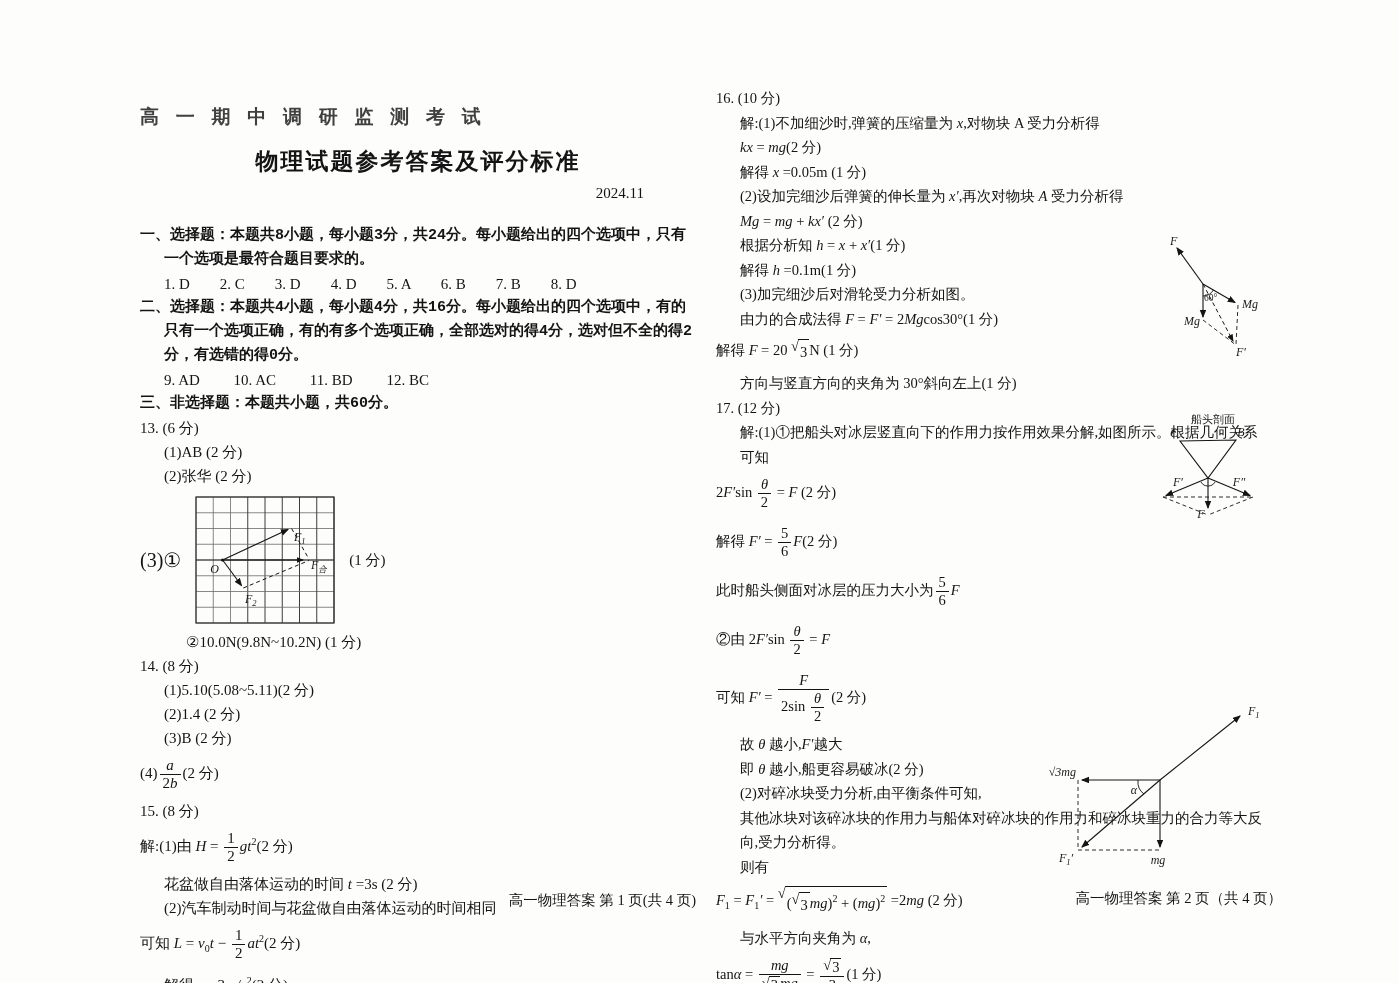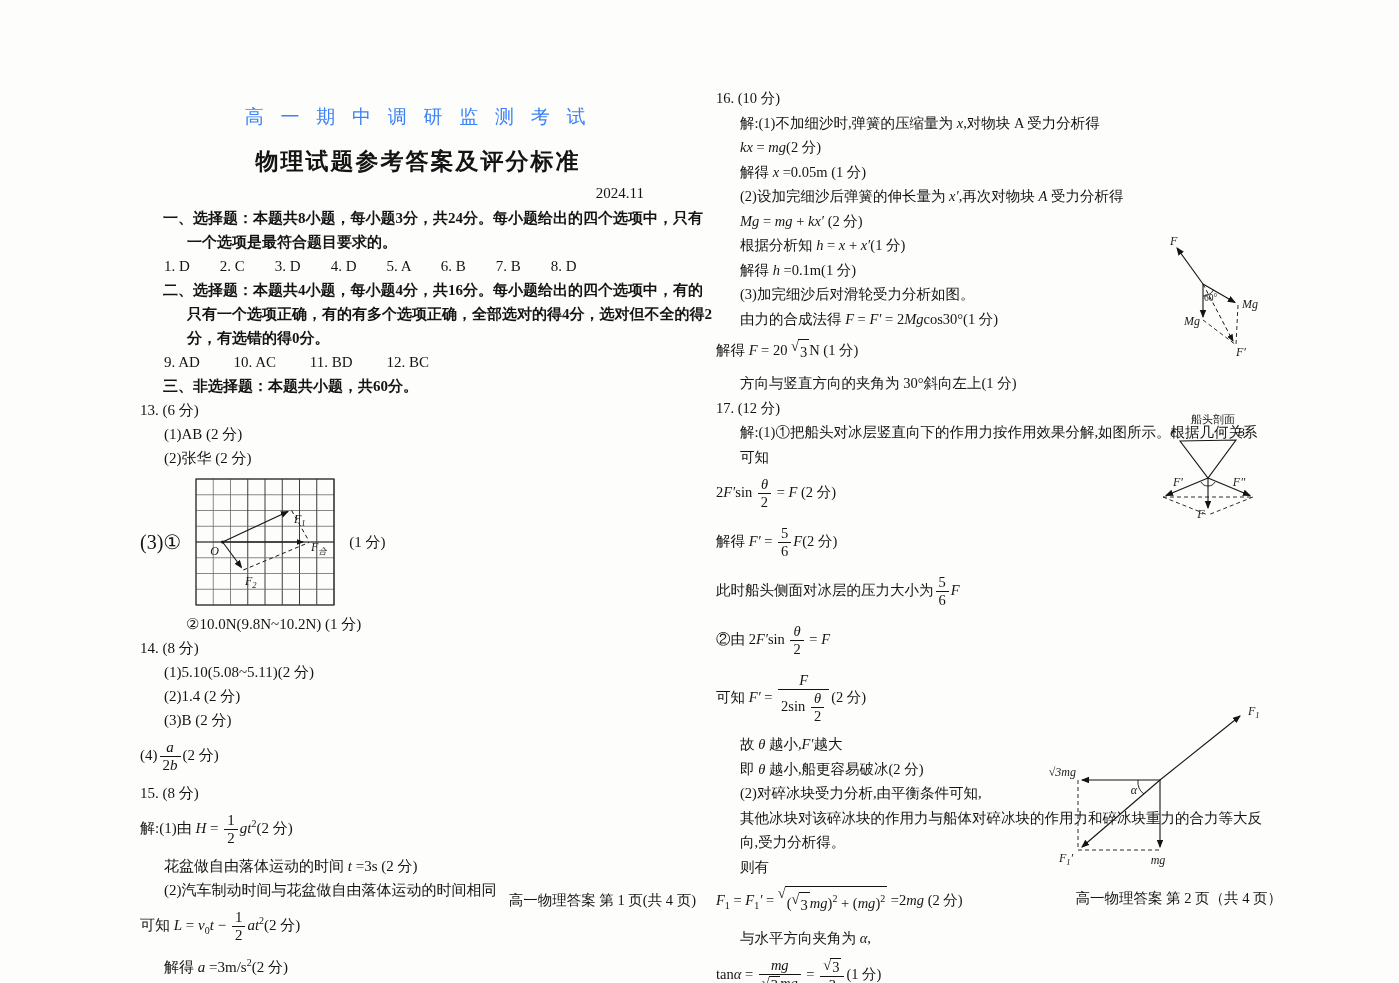--- a/index.html
+++ b/index.html
@@ -3,30 +3,30 @@
 <meta charset="utf-8">
 <style>
   html,body{margin:0;padding:0;}
   body{
     width:1399px;height:983px;position:relative;background:#fdfdfc;color:#141414;
     font-family:"Liberation Serif","DejaVu Serif",serif;overflow:hidden;
   }
   .page{position:absolute;top:0;}
   #p1{left:140px;width:556px;padding-top:104px;}
   #p2{left:716px;width:566px;padding-top:86px;}
-  .title{text-align:center;font-size:19px;letter-spacing:6px;color:#3b82f6;}
+  .title{font-size:19px;letter-spacing:6px;color:#404040;font-weight:bold;}
   .subtitle{text-align:center;font-size:23px;font-weight:700;letter-spacing:2px;margin-top:16px;
     font-family:"Liberation Sans","DejaVu Sans",sans-serif;}
-  .date{text-align:right;padding-right:52px;font-size:15px;margin-top:8px;margin-bottom:4px;}
+  .date{text-align:right;padding-right:52px;font-size:15px;margin-top:8px;margin-bottom:22px;}
   .ln{font-size:15px;line-height:24px;white-space:pre;}
   #p2 .ln{font-size:14.5px;line-height:24.5px;}
   .ln.tall{padding:7px 0;}
   .i1{padding-left:24px;}
   .i2{padding-left:46px;font-family:Liberation Serif, serif;}
-  .b{font-family:Liberation Serif, serif;font-weight:700;margin-left:23px;}
+  .b{font-family:Liberation Mono, monospace;font-weight:700;}
   .mi{font-style:italic;font-family:"Liberation Serif","DejaVu Serif",serif;}
   sup,sub{font-size:10px;}
   .frac{display:inline-flex;flex-direction:column;text-align:center;vertical-align:middle;margin:0 2px;}
   .frac .fn{display:block;border-bottom:1.2px solid #141414;padding:0 3px;line-height:17px;}
   .frac .fd{display:block;padding:0 3px;line-height:17px;}
   .sqrt{display:inline-flex;align-items:flex-start;vertical-align:middle;}
   .sqrt .rs{font-style:normal;line-height:1.05;margin-right:-1px;}
   .sqrt .rb{border-top:1.2px solid #141414;padding:0 2px;}
   .footer{position:absolute;left:0;right:0;text-align:right;font-size:14.5px;}
   #p1 .footer{top:891px;}

